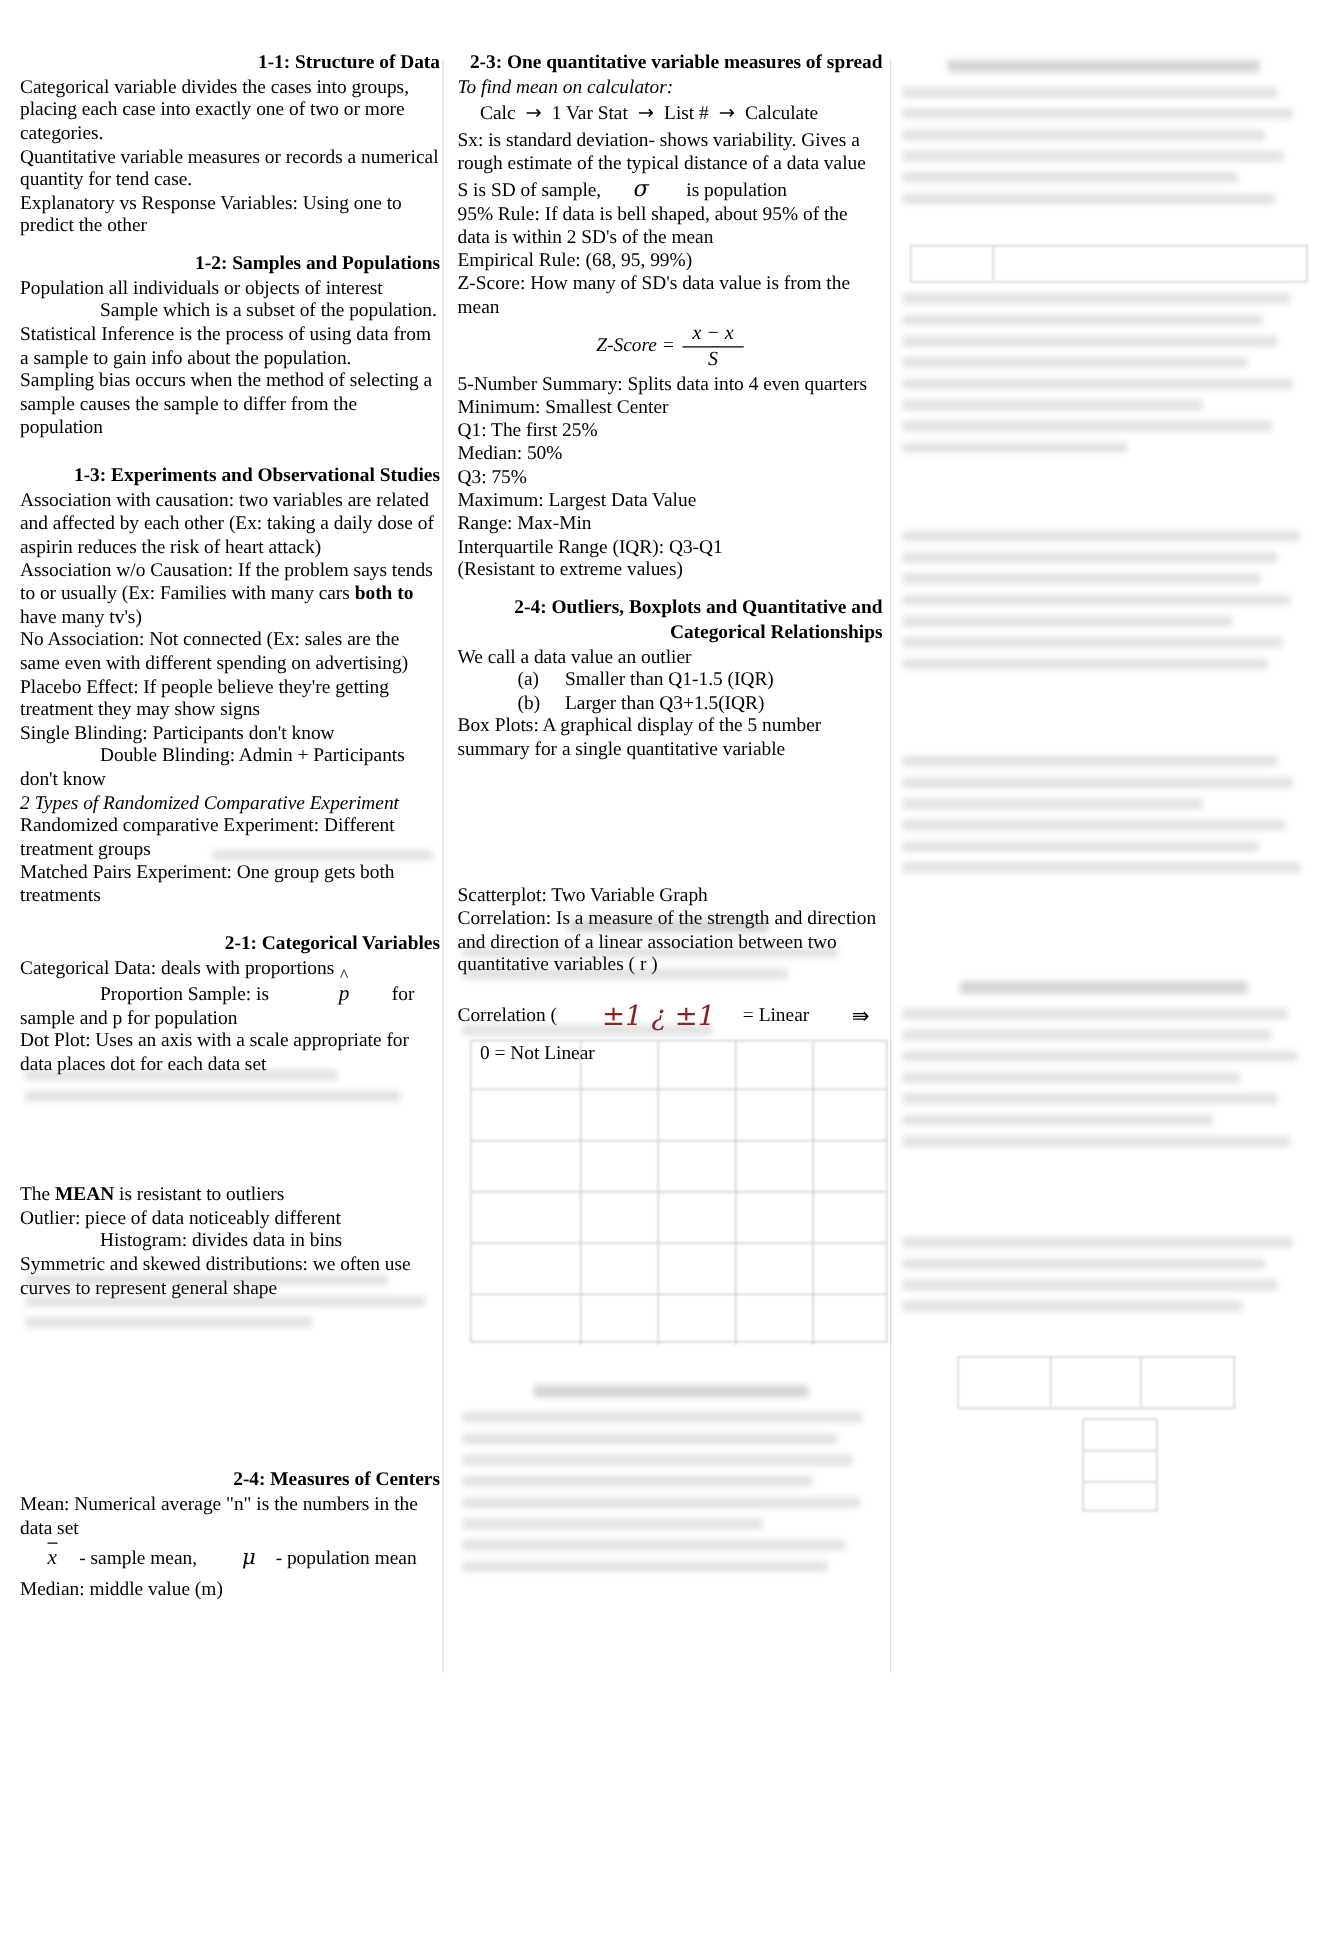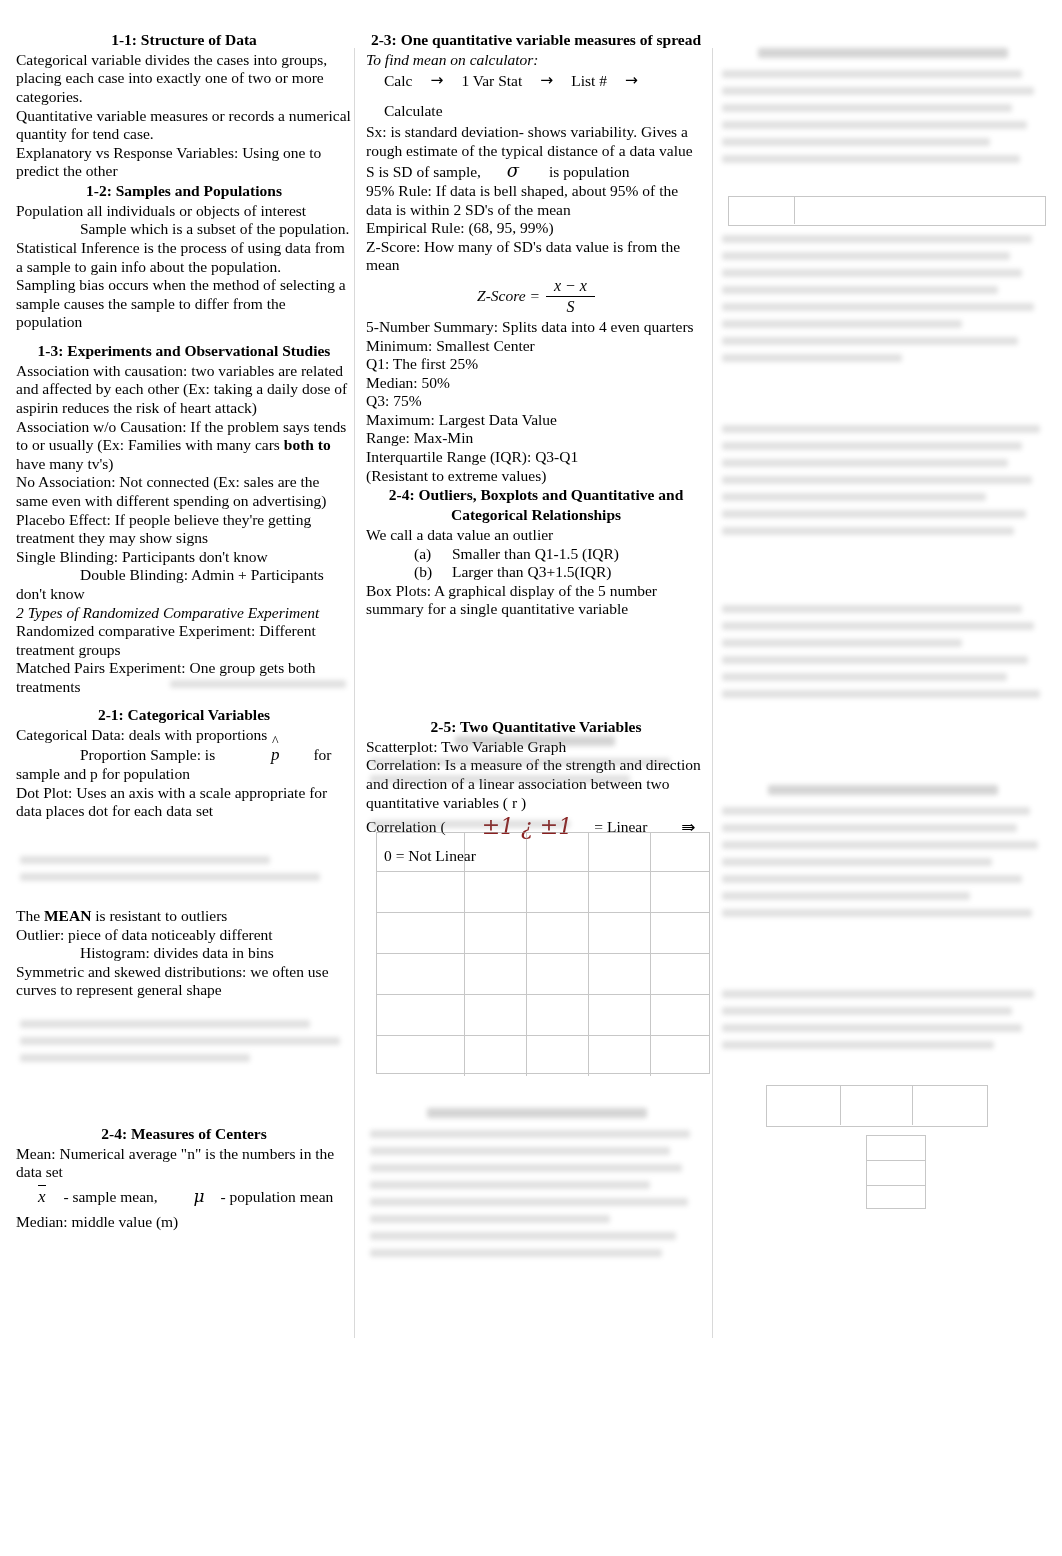--- a/index.html
+++ b/index.html
@@ -43,25 +43,25 @@
     position: absolute;
     top: 18px;
     width: 1px;
     height: 1290px;
     background: #d9d9d9;
   }
   .vrule-a { left: 344px; }
   .vrule-b { left: 702px; }
 
   .h-center {
-    text-align: center;
+    text-align: right;
     font-weight: bold;
     font-size: 15.5px;
     line-height: 1.28;
-    margin: 0 0 1px 0;
+    margin: 10px 0 1px 0;
   }
   .p {
     font-size: 15.5px;
     line-height: 1.20;
     margin: 0;
     text-align: left;
   }
   .p.indent { text-indent: 64px; }
   .p.indent2 { text-indent: 30px; }
   .spacer-sm { height: 9px; }
@@ -100,21 +100,20 @@
   }
   .greek { font-family: "DejaVu Serif", serif; font-style: italic; }
 
   .arrow { font-family: "DejaVu Sans", sans-serif; }
 
   .calc-line {
     font-size: 15.5px;
     line-height: 1.25;
     display: flex;
     align-items: flex-start;
-    gap: 10px;
     flex-wrap: wrap;
   }
 
   
   .sublist .li {
     font-size: 15.5px;
     line-height: 1.20;
     padding-left: 48px;
   }
   .sublist .li .lbl { display: inline-block; width: 38px; }
@@ -313,25 +312,24 @@
       <div class="h-center">2-4: Outliers, Boxplots and Quantitative and Categorical Relationships</div>
       <div class="p">We call a data value an outlier</div>
       <div class="sublist">
         <div class="li"><span class="lbl">(a)</span><span>Smaller than Q1-1.5 (IQR)</span></div>
         <div class="li"><span class="lbl">(b)</span><span>Larger than Q3+1.5(IQR)</span></div>
       </div>
       <div class="p">Box Plots: A graphical display of the 5 number summary for a single quantitative variable</div>
 
       <div style="height:98px"></div>
 
-      <div class="h-center">2-5: Two Quantitative Variables</div>
       <div class="p">Scatterplot: Two Variable Graph</div>
       <div class="p">Correlation: Is a measure of the strength and direction and direction of a linear association between two quantitative variables ( r )</div>
 
-      <div class="corr-row" style="margin-top:2px">
+      <div class="corr-row" style="margin-top:19px">
         <span>Correlation (</span>
         <span class="plusminus redish" style="margin-left:28px">±1 ¿ ±1</span>
         <span style="margin-left:14px">= Linear</span>
         <span class="big-arrow" style="margin-left:26px">⇛</span>
         <span style="margin-left:18px">0 = Not Linear</span>
       </div>
     </div>
 
     <div class="ghost-block" style="left:712px; top:18px; width:322px; height:160px;">
       <div class="ghost-title" style="width:250px;"></div>

